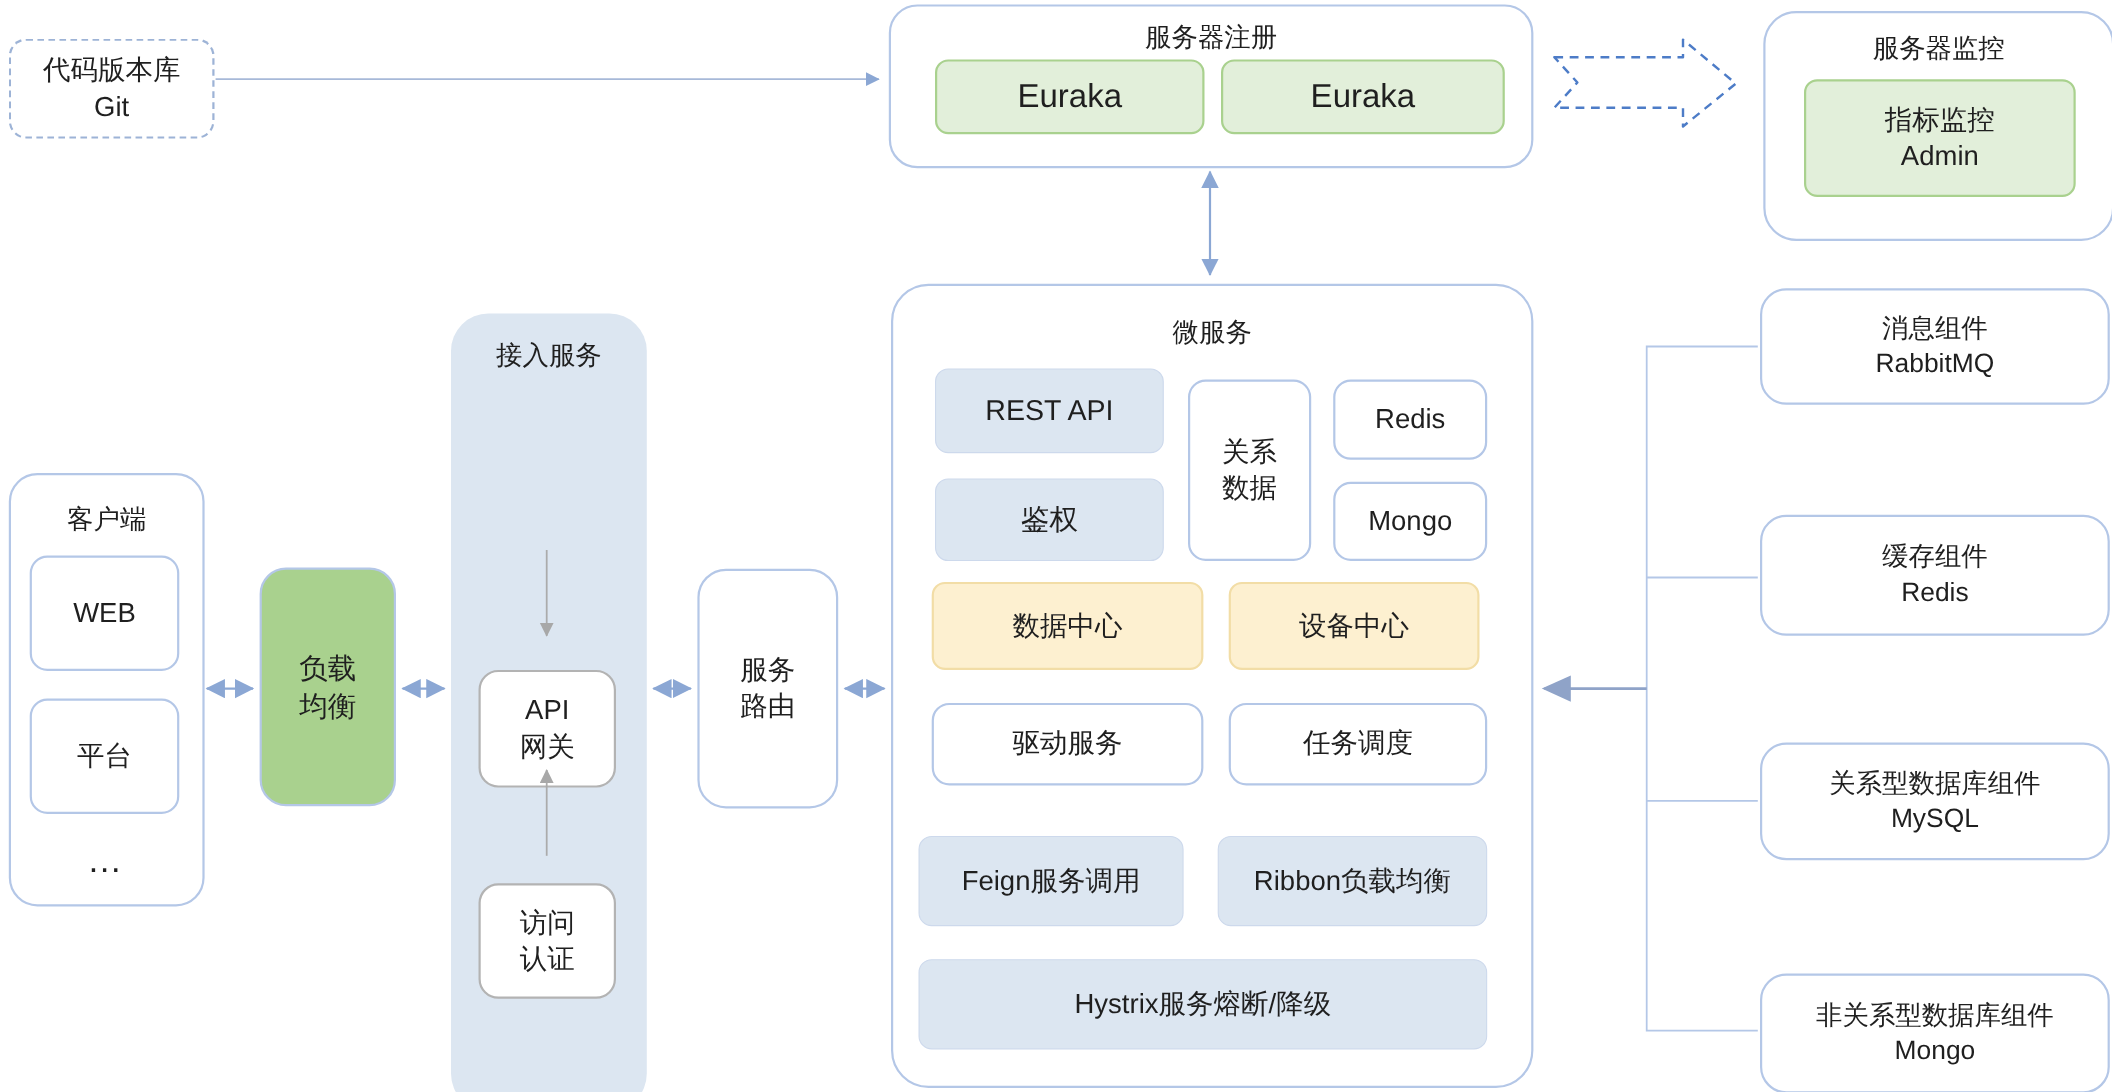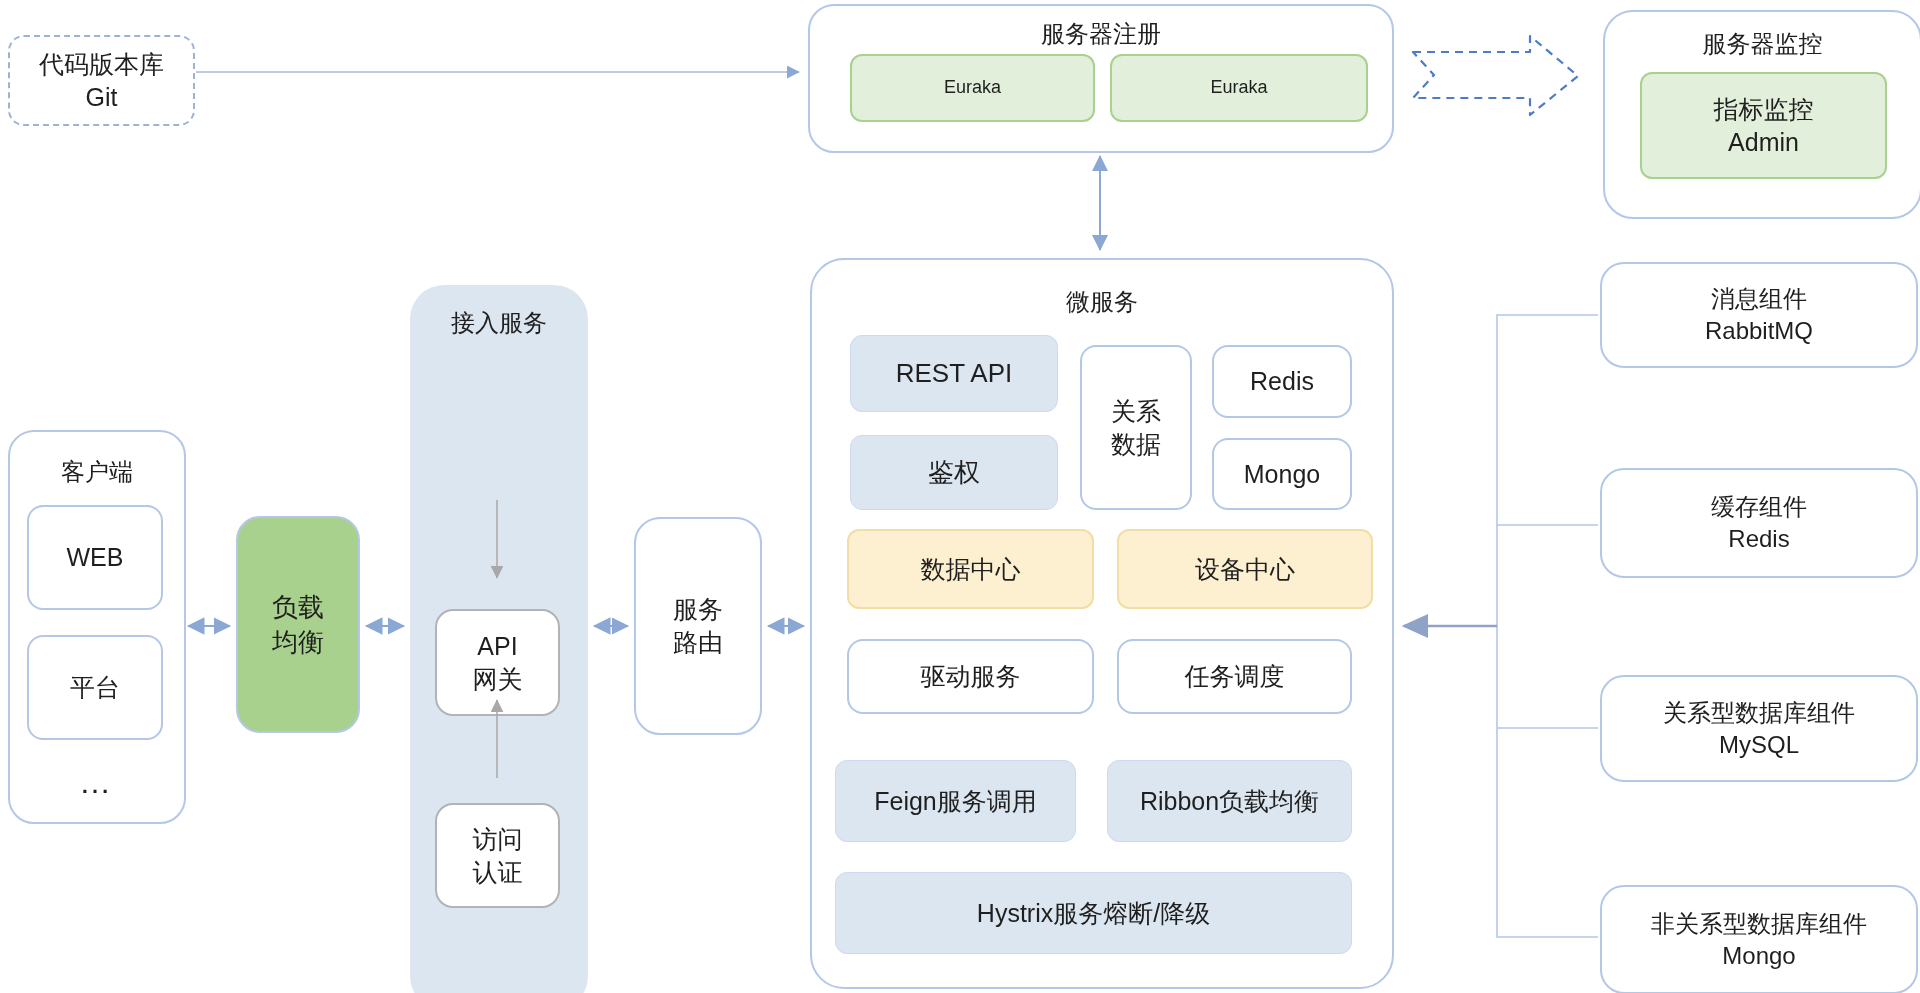--- a/index.html
+++ b/index.html
@@ -14,21 +14,21 @@
   .ctitle{
     position:absolute;left:0;right:0;text-align:center;font-size:24px;color:#1f1f1f;white-space:pre-line;
   }
   
   .container-blue{background:#ffffff;border:2px solid #b4c7e7;border-radius:28px;}
   .panel-blue{background:#dce6f1;border-radius:34px;margin-top:23px;}
   
   .chip-blue{background:#dce6f1;border:1px solid #cdd9ec;border-radius:12px;font-size:26px;}
   .chip-outline{background:#ffffff;border:2px solid #b4c7e7;border-radius:16px;font-size:25px;}
   .chip-gray{background:#ffffff;border:2px solid #b3b3b3;border-radius:18px;font-size:25px;}
-  .chip-green{background:#e2efda;border:2px solid #a9d18e;border-radius:12px;font-size:18px;}
+  .chip-green{background:#e2efda;border:2px solid #a9d18e;border-radius:12px;font-size:30px;}
   .chip-yellow{background:#fdf0d0;border:2px solid #f2dda6;border-radius:12px;font-size:25px;}
   .lb-green{background:#a9d18e;border:2px solid #b4c7e7;border-radius:24px;font-size:26px;}
   .dashed-box{background:#ffffff;border:2px dashed #9db3d6;border-radius:16px;font-size:25px;}
   .comp-box{background:#ffffff;border:2px solid #b4c7e7;border-radius:24px;font-size:24px;}
   .svg-overlay{position:absolute;left:0;top:0;pointer-events:none;}
 </style>
 </head>
 <body>
 
 <div class="canvas">
@@ -73,21 +73,21 @@
     <span class="ctitle" style="top:26px;">微服务</span>
 
     <div class="box chip-blue" style="left:38px;top:75px;width:208px;height:77px;">REST API</div>
     <div class="box chip-blue" style="left:38px;top:175px;width:208px;height:75px;">鉴权</div>
     <div class="box chip-outline" style="left:268px;top:85px;width:112px;height:165px;">关系
 数据</div>
     <div class="box chip-outline" style="left:400px;top:85px;width:140px;height:73px;">Redis</div>
     <div class="box chip-outline" style="left:400px;top:178px;width:140px;height:72px;">Mongo</div>
 
     <div class="box chip-yellow" style="left:35px;top:269px;width:247px;height:80px;">数据中心</div>
-    <div class="box chip-yellow" style="left:305px;top:269px;width:256px;height:80px;">设备中心</div>
+    <div class="box chip-yellow" style="left:305px;top:269px;width:228px;height:80px;">设备中心</div>
 
     <div class="box chip-outline" style="left:35px;top:379px;width:247px;height:75px;">驱动服务</div>
     <div class="box chip-outline" style="left:305px;top:379px;width:235px;height:75px;">任务调度</div>
 
     <div class="box chip-blue" style="left:23px;top:500px;width:241px;height:82px;font-size:25px;">Feign服务调用</div>
     <div class="box chip-blue" style="left:295px;top:500px;width:245px;height:82px;font-size:25px;">Ribbon负载均衡</div>
 
     <div class="box chip-blue" style="left:23px;top:612px;width:517px;height:82px;font-size:25px;text-align:right;">Hystrix服务熔断/降级</div>
   </div>
 

